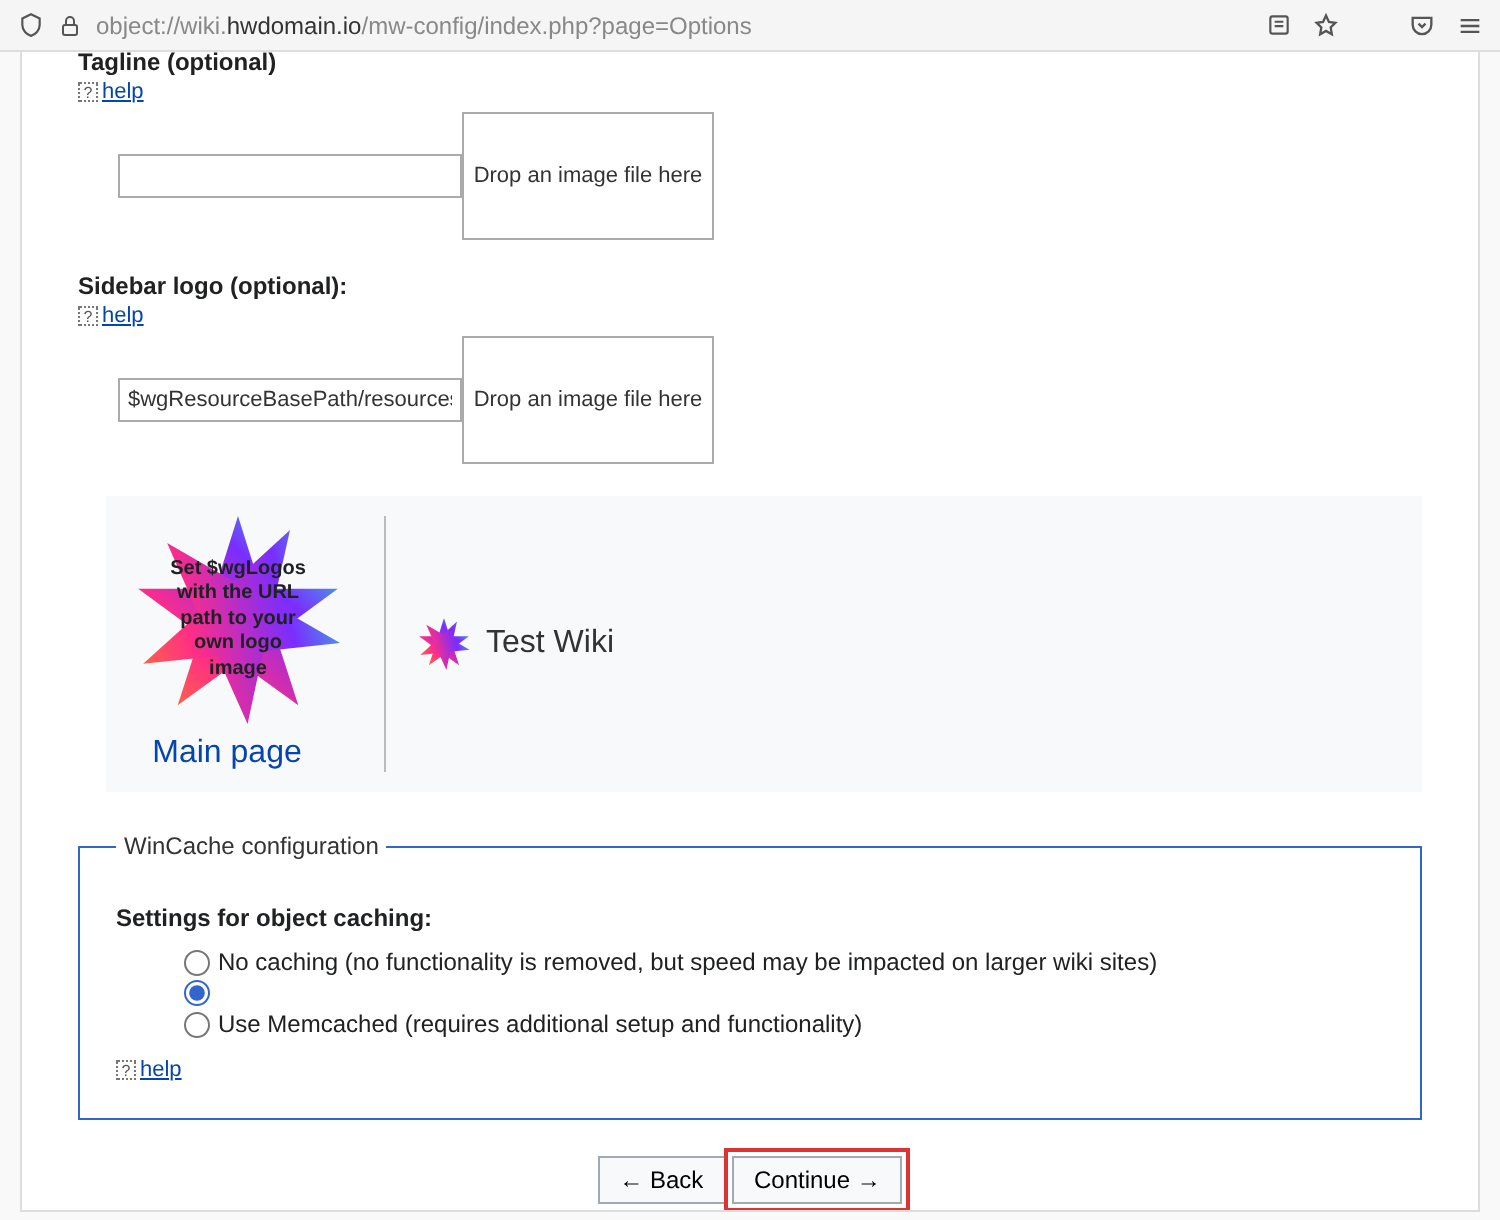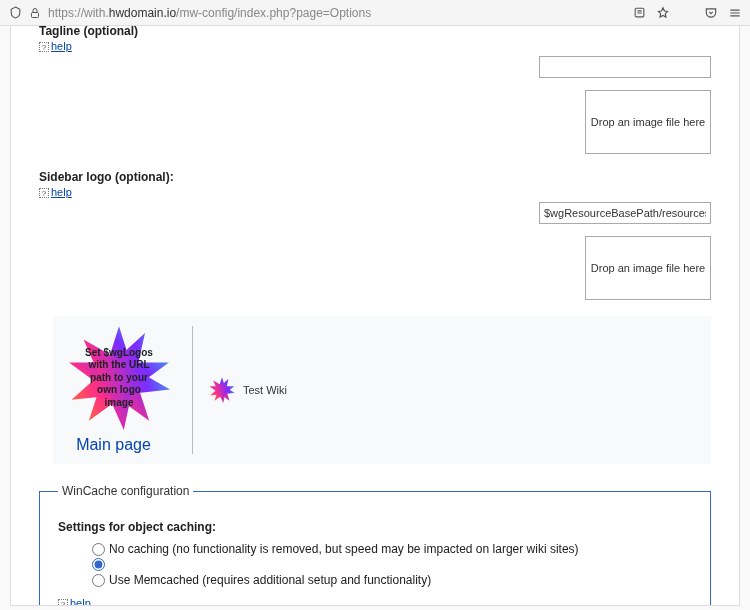--- a/index.html
+++ b/index.html
@@ -55,21 +55,21 @@
       height: 10px;
       border: 1px dotted #777;
       font-size: 8px;
       line-height: 9px;
       text-align: center;
       color: #555;
       margin-right: 2px;
       vertical-align: middle;
     }
     .help-link { color: #0645ad; text-decoration: underline; cursor: pointer; }
-    .upload-row { display: flex; align-items: flex-end; gap: 12px; margin-bottom: 16px; flex-direction: column; }
+    .upload-row { display: flex; align-items: center; margin-bottom: 16px; }
     .text-input {
       width: 172px;
       height: 22px;
       border: 1px solid #aaa;
       padding: 2px 4px;
       font-size: 11px;
       color: #333;
     }
     .dropzone {
       width: 126px;
@@ -125,21 +125,21 @@
     .logo-small-wrap::before, .logo-small-wrap::after {
       content: '';
       position: absolute;
       inset: 0;
       background: linear-gradient(45deg, #ff8c1a, #ff2d87, #7a2dff, #1affd5);
       clip-path: polygon(50% 0%, 61% 35%, 98% 35%, 68% 57%, 79% 91%, 50% 70%, 21% 91%, 32% 57%, 2% 35%, 39% 35%);
     }
     .logo-small-wrap::after { transform: rotate(30deg); }
     .main-link { color: #0645ad; font-size: 16px; }
     .preview-side { display: flex; align-items: center; padding-left: 16px; }
-    .wiki-name { font-size: 11px; color: #333; }
+    .wiki-name { font-size: 16px; color: #333; }
     fieldset.adv {
       border: 1px solid #36c;
       padding: 14px 18px 14px 18px;
       margin-top: 6px;
     }
     fieldset.adv legend {
       color: #333;
       font-size: 12px;
       padding: 0 4px;
     }
@@ -172,21 +172,21 @@
         <path d="M12 2 L20 6 V12 C20 17 16 21 12 22 C8 21 4 17 4 12 V6 Z"></path>
       </svg>
   </span>
   <span class="browser-icon">
     <svg width="12" height="12" viewBox="0 0 24 24" fill="none" stroke="#555" stroke-width="2">
         <rect x="5" y="11" width="14" height="10" rx="2"></rect>
         <path d="M8 11 V7 a4 4 0 0 1 8 0 v4"></path>
       </svg>
   </span>
   <div class="url-bar">
-    <span>https://with.</span><span class="domain">hwdomain.io</span><span>/mw-config/index.php?page=Options</span>
+    <span>object://wiki.</span><span class="domain">hwdomain.io</span><span>/mw-config/index.php?page=Options</span>
   </div>
   <div class="right-icons">
     <span class="browser-icon">
       <svg width="13" height="13" viewBox="0 0 24 24" fill="none" stroke="#555" stroke-width="2">
           <rect x="4" y="4" width="16" height="16" rx="2"></rect>
           <path d="M8 9h8M8 13h8"></path>
         </svg>
     </span>
     <span class="browser-icon">
       <svg width="14" height="14" viewBox="0 0 24 24" fill="none" stroke="#555" stroke-width="2">

